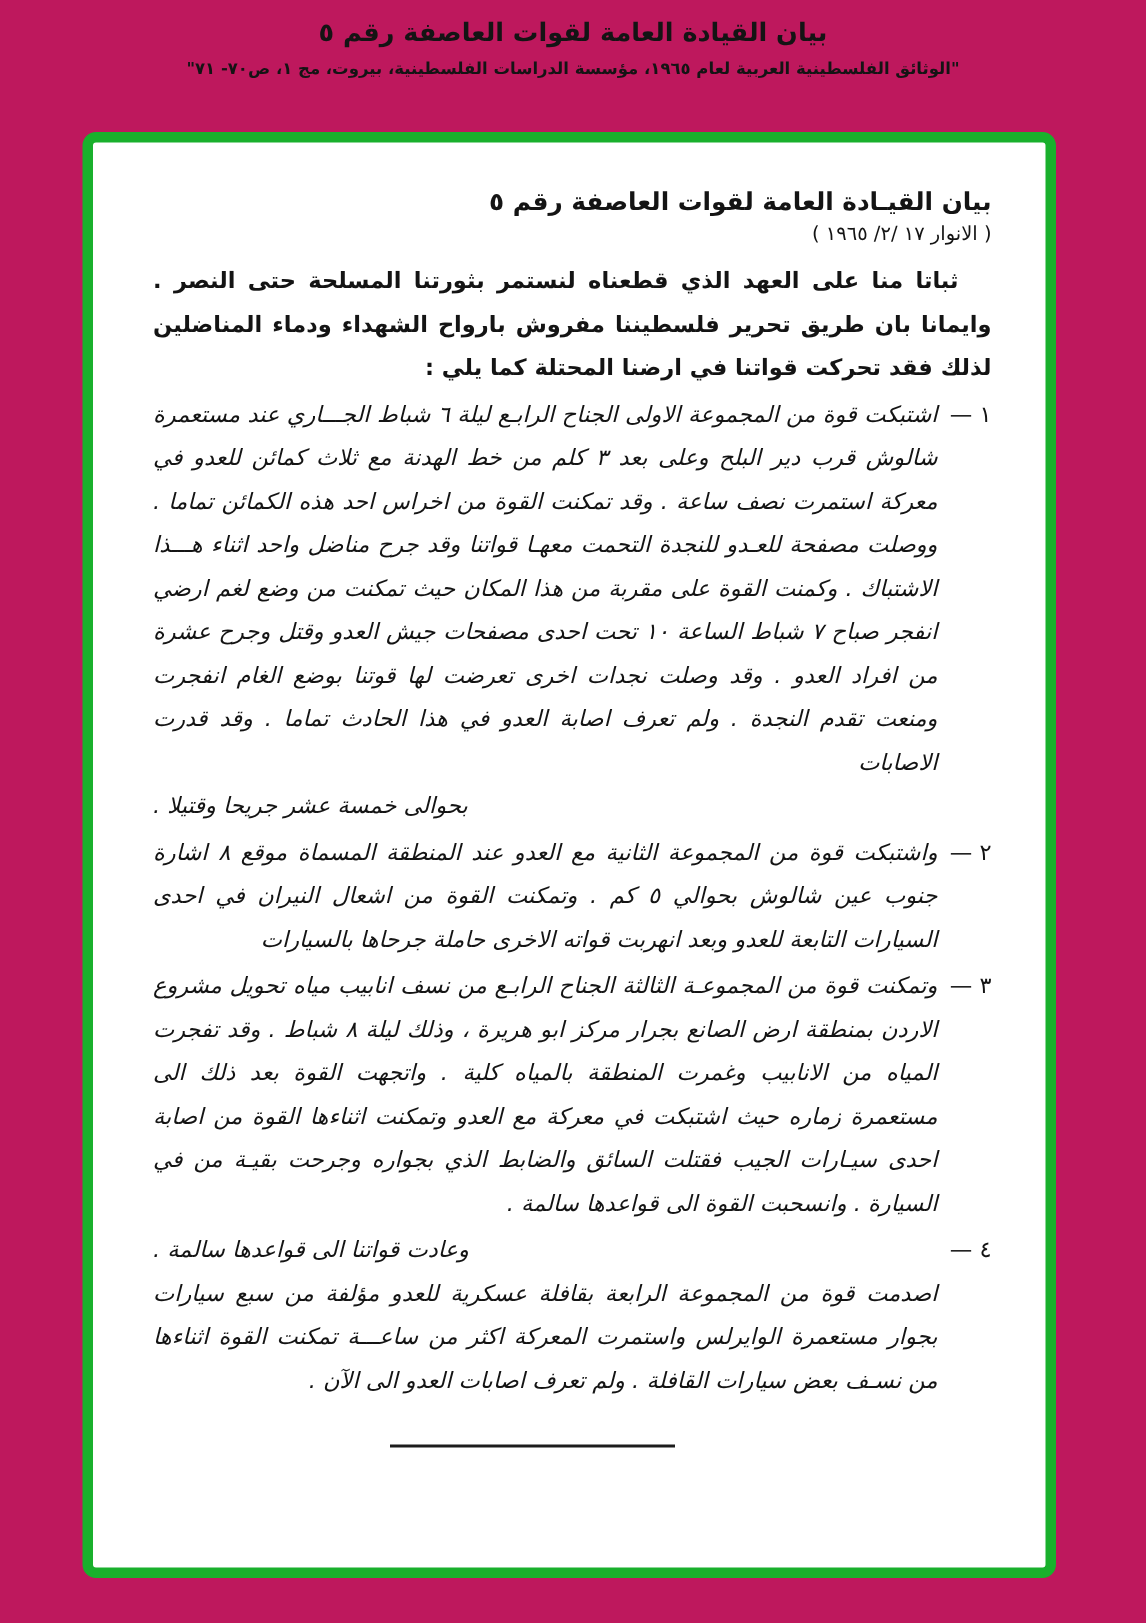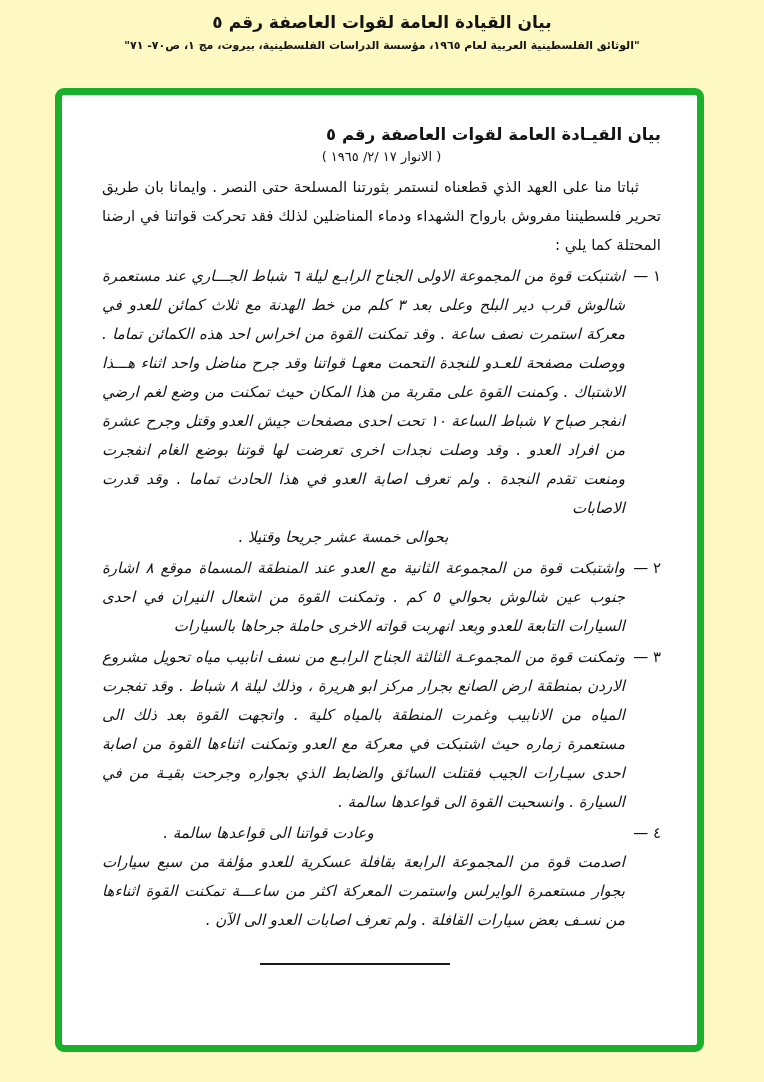--- a/index.html
+++ b/index.html
@@ -4,21 +4,21 @@
 <style>
   html, body {
     margin: 0;
     padding: 0;
     background: #ffffff;
   }
   .page {
     position: relative;
     width: 764px;
     height: 1082px;
-    background: #fef9c3;
+    background: #be185d;
     font-family: "DejaVu Sans", sans-serif;
     color: #141414;
     overflow: hidden;
   }
   .page-header {
     direction: rtl;
     text-align: center;
     padding-top: 12px;
   }
   .hdr-title {
@@ -47,47 +47,47 @@
     direction: rtl;
     padding: 14px 36px 0 40px;
   }
   .doc-title {
     text-align: right;
     font-weight: bold;
     font-size: 16.5px;
     margin-top: 16px;
   }
   .doc-date {
-    text-align: center;
     font-size: 13px;
     margin-top: 5px;
     margin-bottom: 9px;
   }
   p { margin: 0; }
   .body-text {
     font-size: 15px;
     line-height: 29px;
     text-align: justify;
   }
   .intro {
     text-indent: 22px;
     margin-bottom: 2px;
+    font-weight: bold;
   }
   .item {
     display: flex;
     margin-top: 2px;
   }
   .marker {
     flex: 0 0 36px;
     font-size: 15px;
     line-height: 29px;
     white-space: nowrap;
   }
   .item-body { flex: 1; min-width: 0; font-style: italic; }
-  .tail { text-align: center; }
+  .tail { text-align: left; }
   .tail-1 { padding-right: 40px; }
   .tail-2 { padding-right: 200px; }
   .tail-4 { padding-right: 190px; }
   .divider {
     width: 190px;
     height: 2px;
     background: #1c1c1c;
     margin: 28px 211px 0 auto;
   }
 </style>

